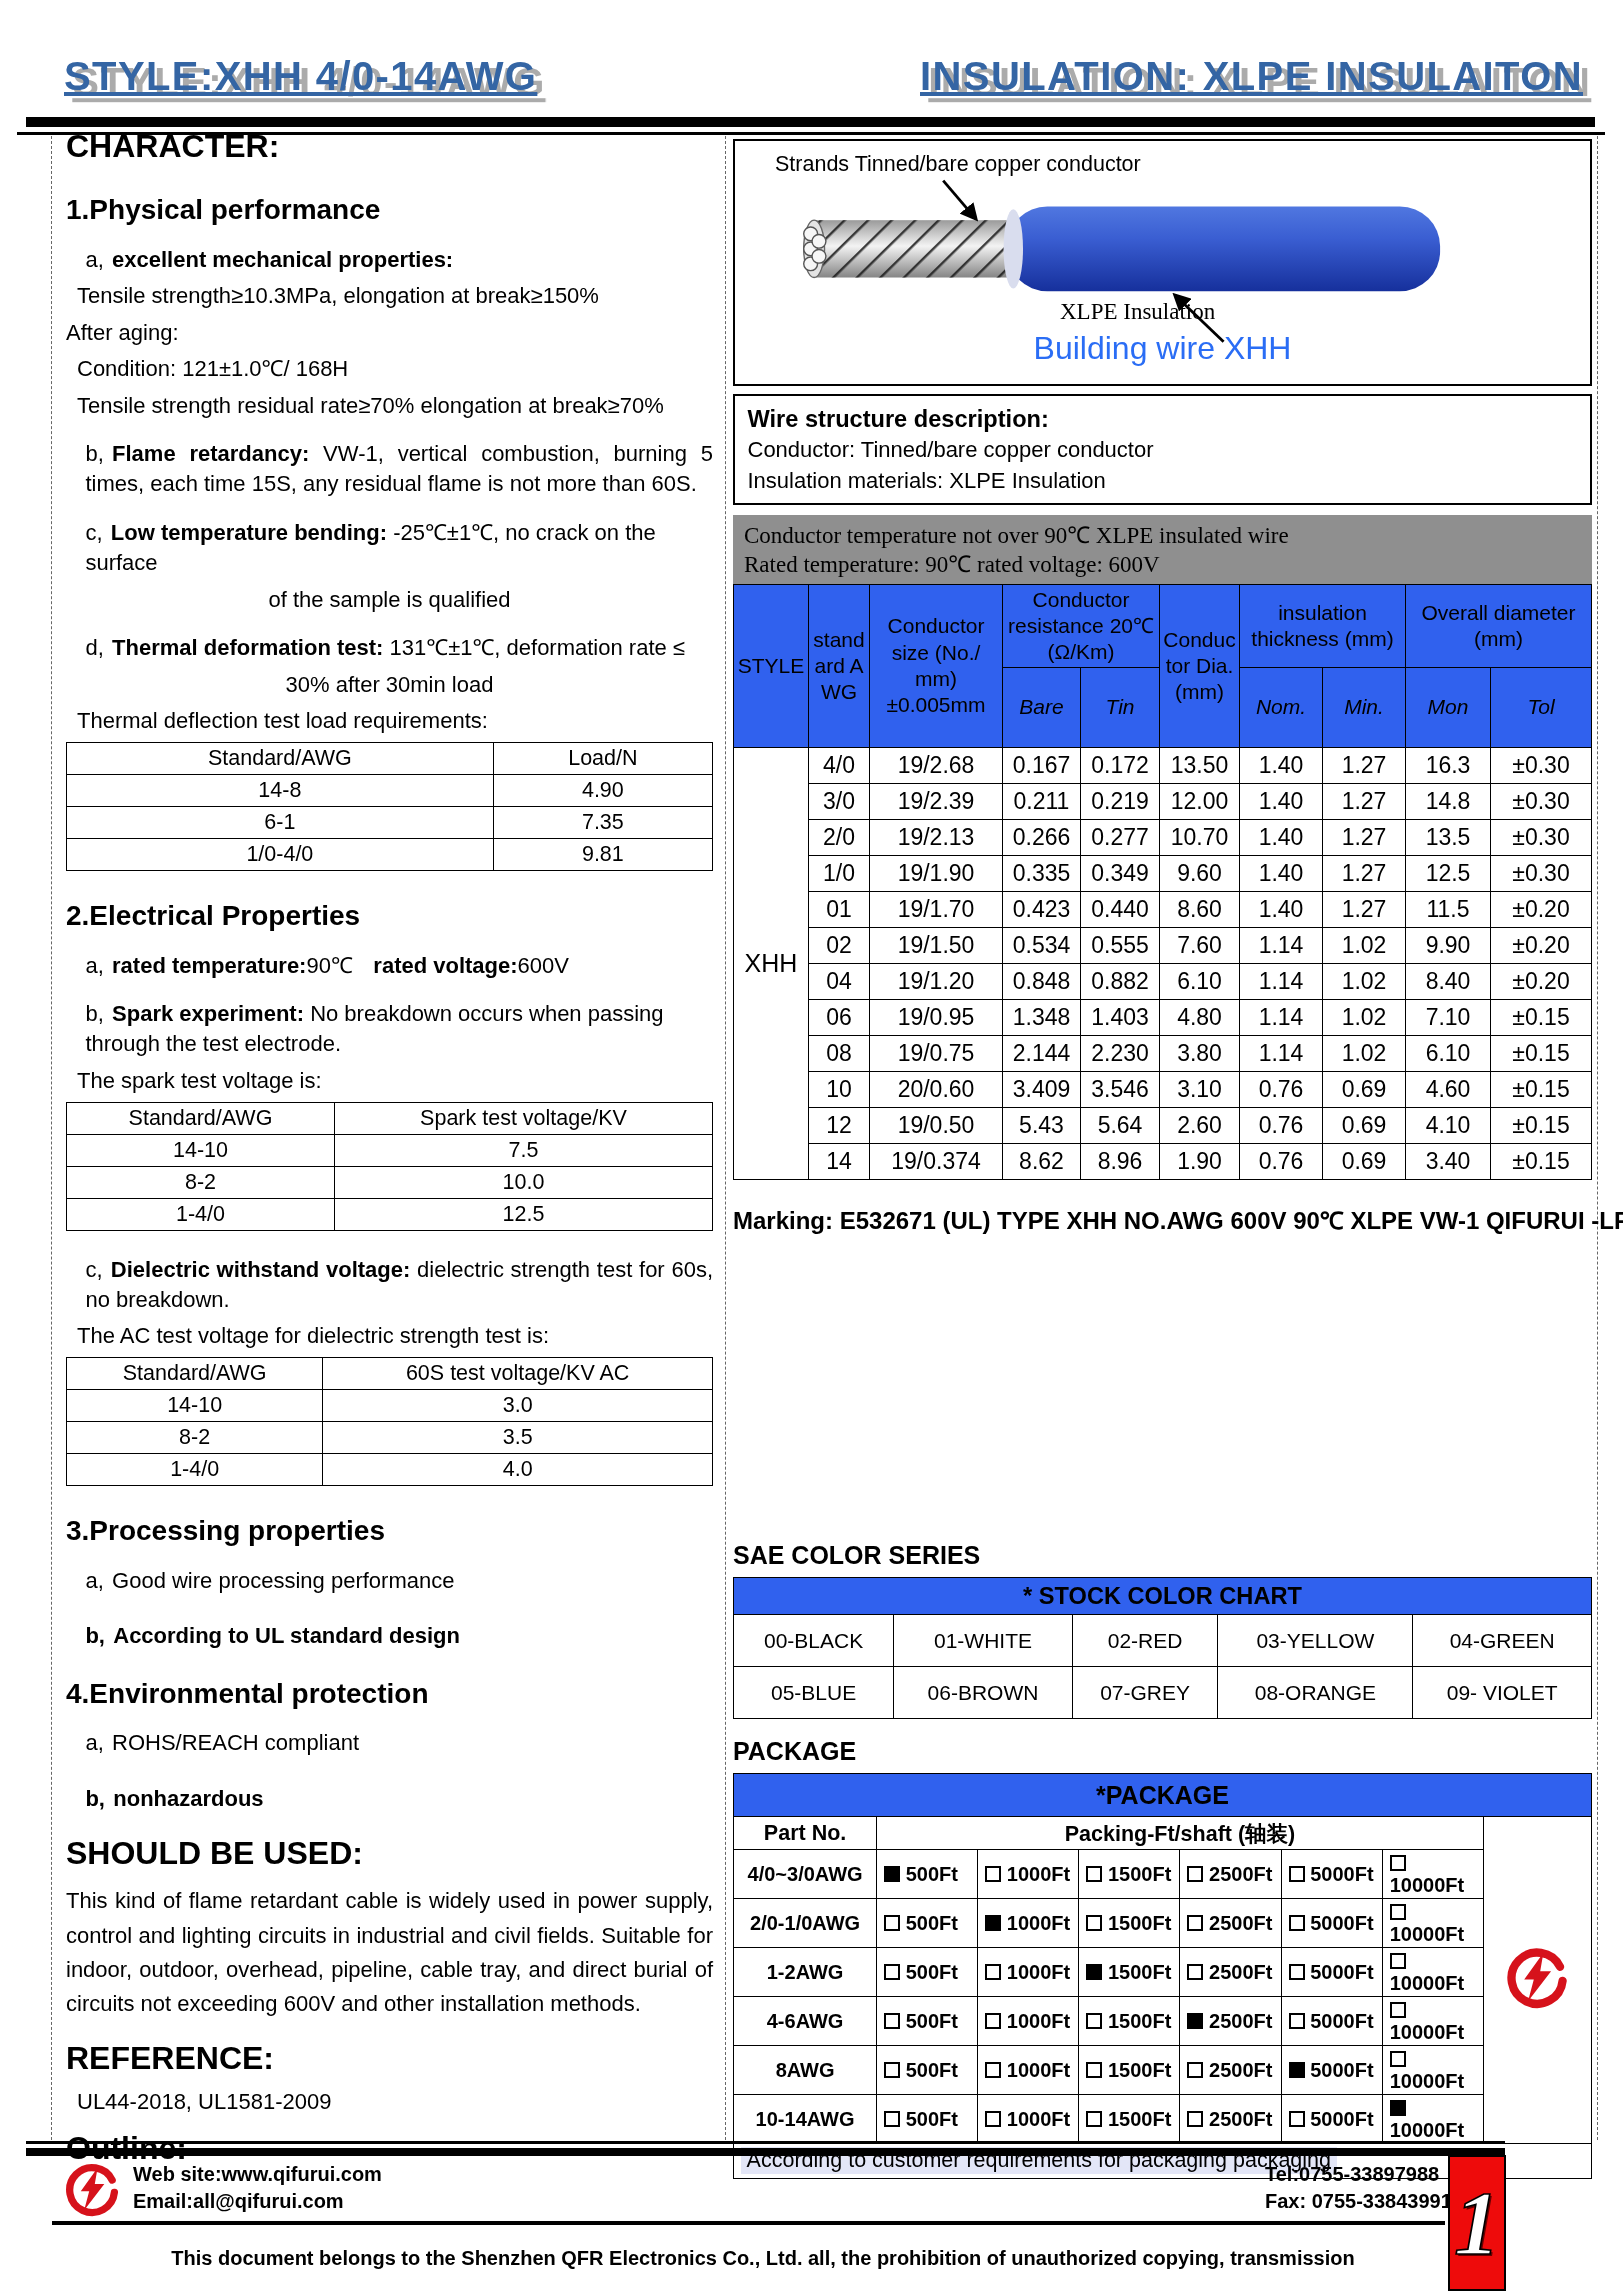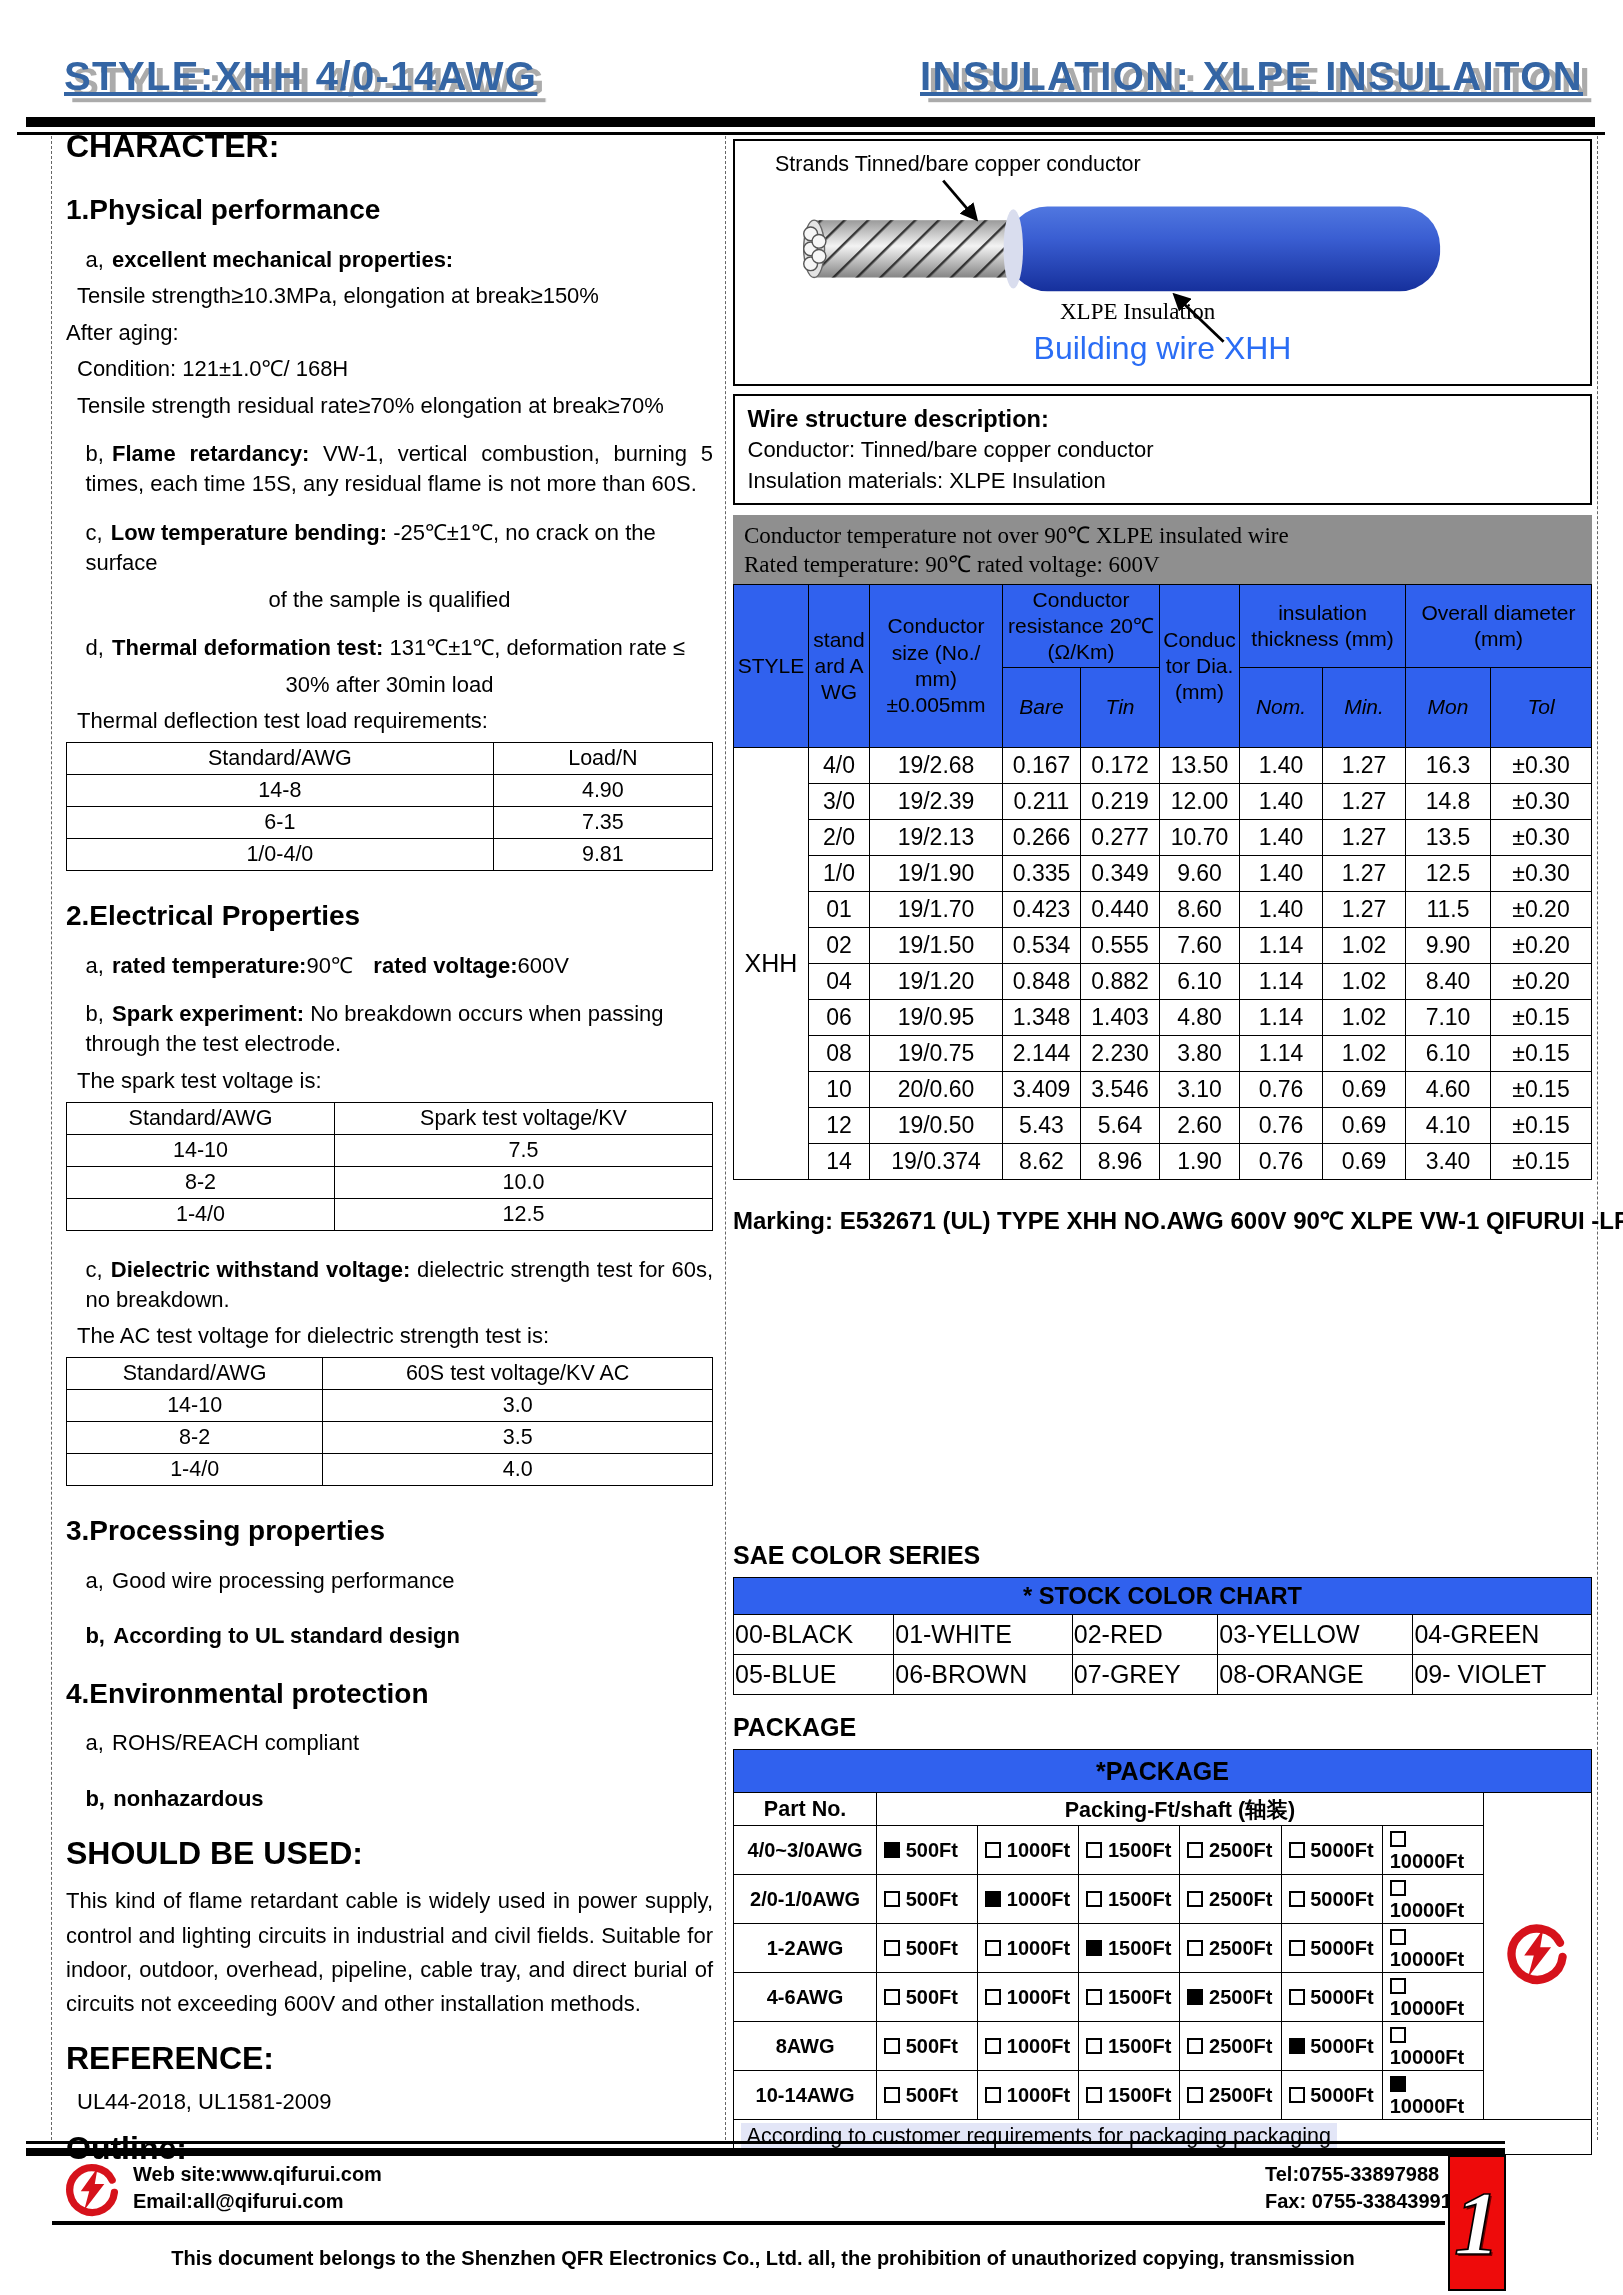--- a/index.html
+++ b/index.html
@@ -60,21 +60,21 @@
   .spec thead tr:last-child th{height:80px;font-style:italic;}
   .spec td{height:36px;font-size:23px;background:#fff;}
   .spec .bk{word-break:break-all;}
   .spec .style-cell{font-size:25px;}
 
   .marking{margin:23.6px 0 0 0;font-size:24px;font-weight:bold;white-space:nowrap;}
 
   .sae-h{margin:305px 0 0 0;font-size:25px;font-weight:bold;}
   table.colors{width:100%;border-collapse:collapse;margin-top:7px;}
   .colors th{background:#3061EE;border:1.4px solid #000;height:37px;font-size:23.6px;font-weight:bold;}
-  .colors td{border:1.4px solid #000;height:40px;font-size:25px;}
+  .colors td{border:1.4px solid #000;height:52px;text-align:center;font-size:21px;}
 
   .pkg-h{margin:18px 0 0 0;font-size:25px;font-weight:bold;}
   table.pkg{width:100%;border-collapse:collapse;margin-top:7px;}
   .pkg th,.pkg td{border:1.4px solid #000;text-align:center;}
   .pkg .title th{background:#3061EE;height:43px;font-size:25px;font-weight:bold;}
   .pkg .phead td{height:33px;font-size:21.5px;font-weight:bold;}
   .pkg td.pk-part{height:30.5px;font-size:20px;font-weight:bold;}
   .pkg td.pk-opt{height:30.5px;font-size:20px;font-weight:bold;text-align:left;padding-left:7px;}
   .pkg td.logo-cell{width:108px;}
   .pkg .note-row td{height:35px;text-align:left;padding:4.2px 7px;font-size:21.5px;margin-top:47px;}

